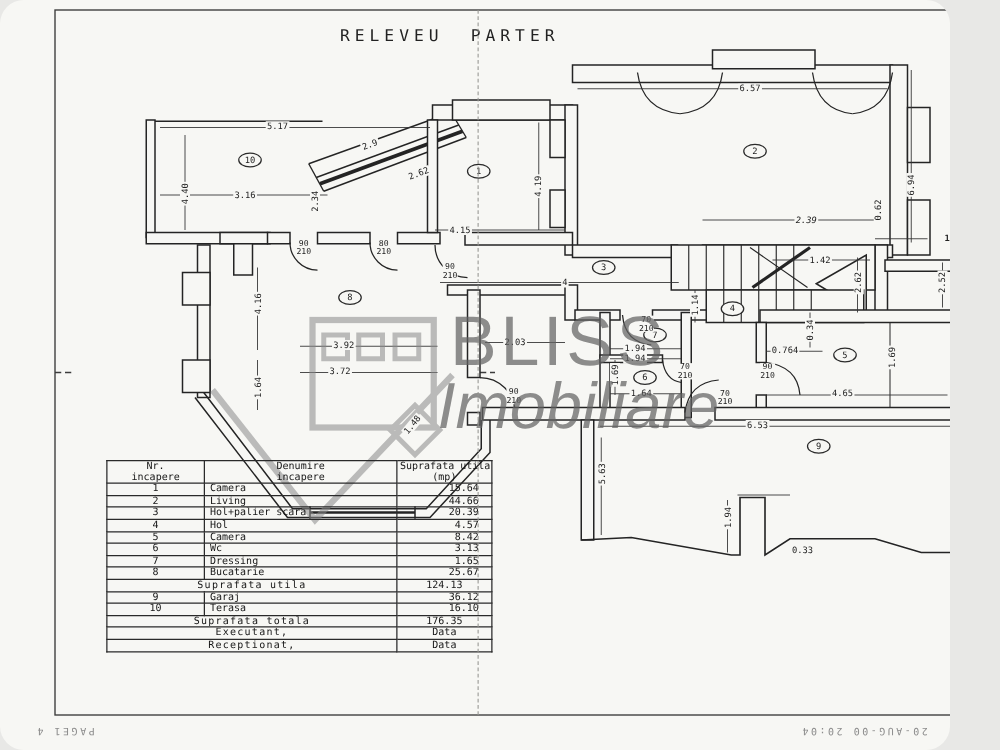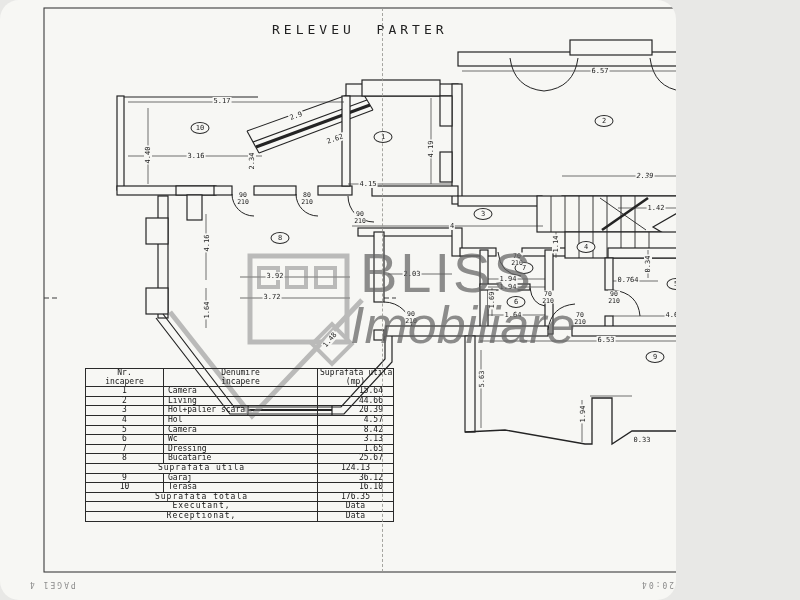--- a/index.html
+++ b/index.html
@@ -1,16 +1,16 @@
 <!DOCTYPE html>
 <html><head>
 <meta charset="utf-8">
 <style>
   html,body{margin:0;padding:0;background:#e8e8e6;}
-  #stage{position:relative;width:676px;height:600px;background:#f7f7f4;overflow:hidden;
+  #stage{position:relative;width:760px;height:600px;background:#f7f7f4;overflow:hidden;
          font-family:"DejaVu Sans Mono", monospace;color:#1e1e1e;border-radius:19px;}
   #stage *{box-sizing:border-box;}
   svg{position:absolute;left:0;top:0;}
   
   .drawing-title{position:absolute;left:272px;top:22px;font-size:13px;letter-spacing:4px;
                  word-spacing:10px;color:#222;white-space:nowrap;}
   
   .fold-line{position:absolute;left:382px;top:8px;width:0;height:564px;
              border-left:1px dashed #979792;opacity:.85;z-index:50;pointer-events:none;}
   

